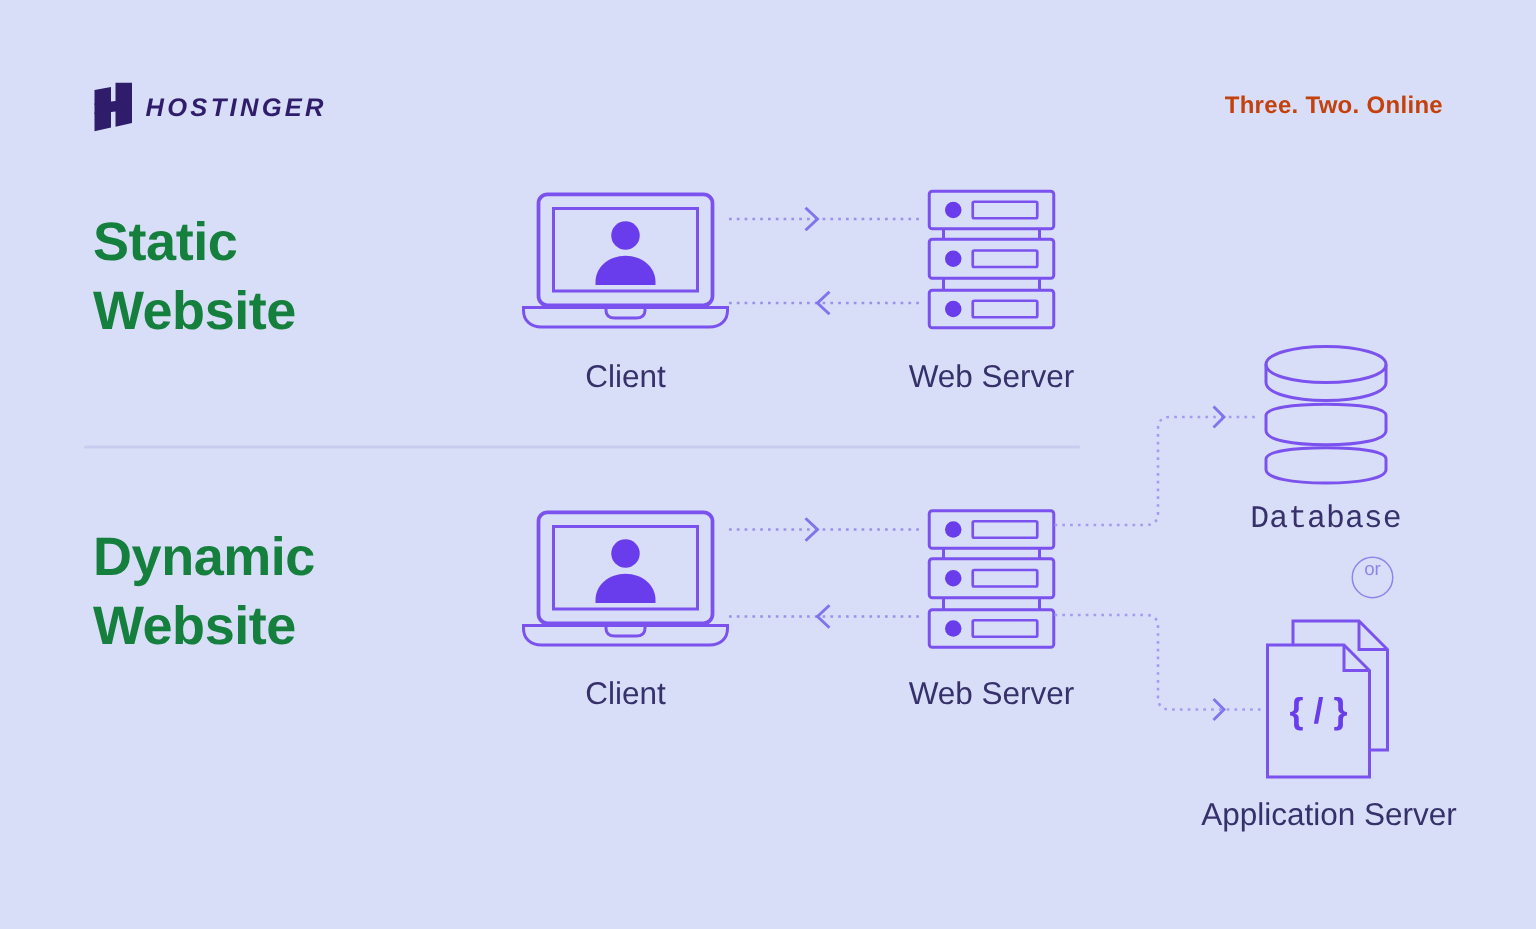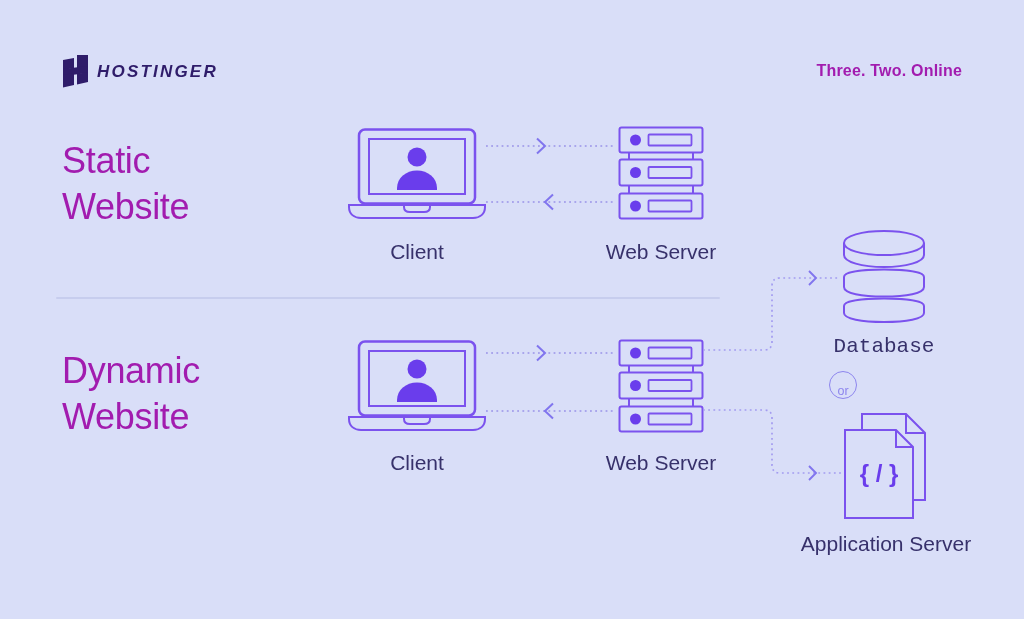--- a/index.html
+++ b/index.html
@@ -11,47 +11,47 @@
   }
   .abs{position:absolute;}
 
   
   .brand-text{
     left:97px;top:62px;
     font-size:17px;font-weight:800;letter-spacing:2.2px;color:#2f1c6a;font-style:italic;
   }
   .tagline{
     right:62px;top:62px;
-    font-size:16px;font-weight:700;color:#a21caf;letter-spacing:.2px;
+    font-size:16px;font-weight:700;color:#c2410c;letter-spacing:.2px;
   }
 
   
   .section-title{
     left:62px;width:280px;
-    font-size:36px;line-height:46px;font-weight:400;color:#a21caf;
+    font-size:36px;line-height:46px;font-weight:700;color:#15803d;
     letter-spacing:-0.3px;
   }
   .title-static{top:138px;}
   .title-dynamic{top:348px;}
 
   
   .node-label{
     font-size:21px;font-weight:400;color:#37316b;text-align:center;
   }
 
   
   .divider{
     left:56px;top:297px;width:664px;height:2px;background:#c7cdee;border-radius:1px;
   }
 
   
   .or-badge{
-    left:829px;top:371px;width:28px;height:28px;border-radius:50%;
+    left:901px;top:371px;width:28px;height:28px;border-radius:50%;
     border:1.6px solid #8d85ee;color:#8d85ee;
-    display:flex;align-items:flex-end;justify-content:center;
+    display:flex;align-items:flex-start;justify-content:center;
     font-size:12.5px;font-weight:400;box-sizing:border-box;
   }
 
   svg{display:block;}
   .stroke{stroke:#7b52ee;fill:none;}
   .fillbg{fill:#d9def8;}
 </style>
 </head>
 <body>
 

